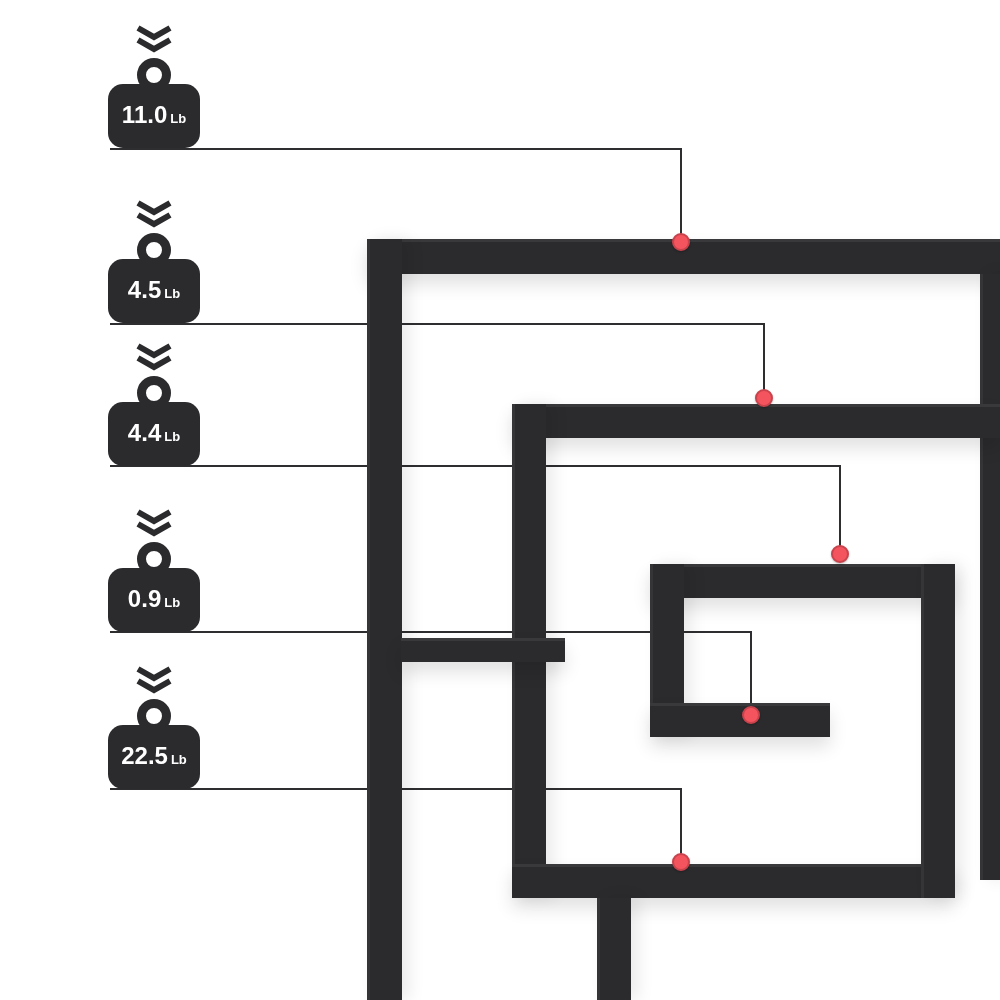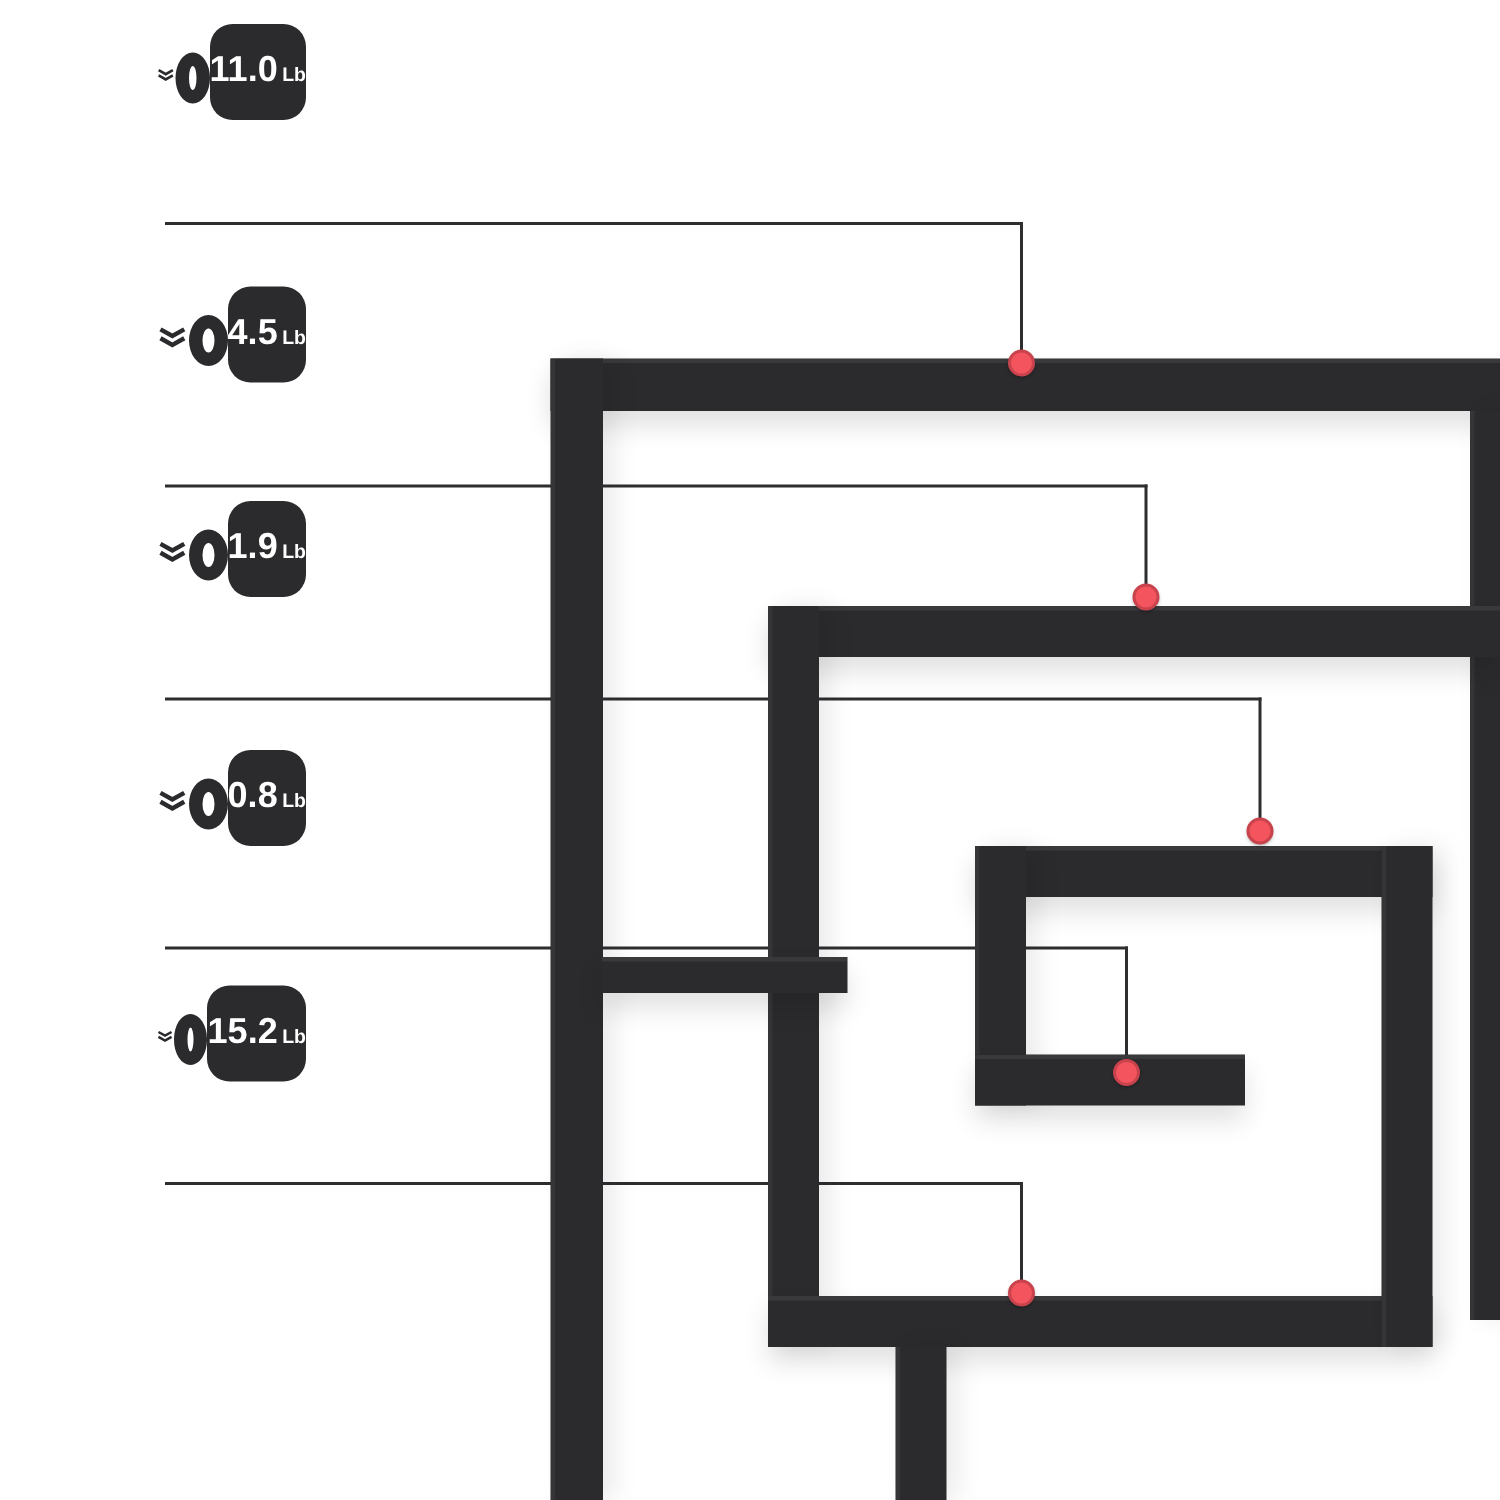--- a/index.html
+++ b/index.html
@@ -14,21 +14,21 @@
   .bar.h{box-shadow:inset 0 3px 0 rgba(255,255,255,0.07), 0 10px 18px rgba(0,0,0,0.12);}
   .bar.v{box-shadow:inset 3px 0 0 rgba(255,255,255,0.05), 8px 0 16px rgba(0,0,0,0.08);}
   
   .lead{position:absolute;background:var(--line);z-index:1;}
   
   .dot{position:absolute;width:18px;height:18px;border-radius:50%;
        background:var(--marker);border:2px solid var(--marker-edge);
        box-sizing:border-box;z-index:3;box-shadow:0 1px 2px rgba(0,0,0,0.25);}
   
   .callout{position:absolute;left:104px;width:100px;display:flex;
-           flex-direction:row;align-items:center;z-index:4;}
+           flex-direction:column;align-items:center;z-index:4;}
   .chev{margin-bottom:4px;}
   .ring{width:34px;height:34px;border:9px solid var(--icon);border-radius:50%;
         box-sizing:border-box;}
   .wbody{width:92px;height:64px;margin-top:-8px;background:var(--icon);
          border-radius:15px;display:flex;align-items:center;justify-content:center;
          padding-bottom:2px;box-sizing:border-box;}
   .wlabel{color:var(--label-text);font-weight:700;font-size:24px;line-height:1;
           white-space:nowrap;}
   .wunit{font-size:13px;margin-left:3px;}
 </style>
@@ -93,39 +93,39 @@
     </div>
   </div>
 
   <div class="callout" style="top:342px;">
     <svg class="chev" width="44" height="30" viewBox="0 0 44 30">
       <path d="M6 4 L22 13 L38 4" fill="none" style="stroke:var(--icon)" stroke-width="6"></path>
       <path d="M6 16 L22 25 L38 16" fill="none" style="stroke:var(--icon)" stroke-width="6"></path>
     </svg>
     <div class="ring"></div>
     <div class="wbody">
-      <div class="wlabel"><span>1.9</span><span class="wunit">Lb</span></div>
+      <div class="wlabel"><span>4.4</span><span class="wunit">Lb</span></div>
     </div>
   </div>
 
   <div class="callout" style="top:508px;">
     <svg class="chev" width="44" height="30" viewBox="0 0 44 30">
       <path d="M6 4 L22 13 L38 4" fill="none" style="stroke:var(--icon)" stroke-width="6"></path>
       <path d="M6 16 L22 25 L38 16" fill="none" style="stroke:var(--icon)" stroke-width="6"></path>
     </svg>
     <div class="ring"></div>
     <div class="wbody">
-      <div class="wlabel"><span>0.8</span><span class="wunit">Lb</span></div>
+      <div class="wlabel"><span>0.9</span><span class="wunit">Lb</span></div>
     </div>
   </div>
 
   <div class="callout" style="top:665px;">
     <svg class="chev" width="44" height="30" viewBox="0 0 44 30">
       <path d="M6 4 L22 13 L38 4" fill="none" style="stroke:var(--icon)" stroke-width="6"></path>
       <path d="M6 16 L22 25 L38 16" fill="none" style="stroke:var(--icon)" stroke-width="6"></path>
     </svg>
     <div class="ring"></div>
     <div class="wbody">
-      <div class="wlabel"><span>15.2</span><span class="wunit">Lb</span></div>
+      <div class="wlabel"><span>22.5</span><span class="wunit">Lb</span></div>
     </div>
   </div>
 
 </div>
 
 </body></html>

